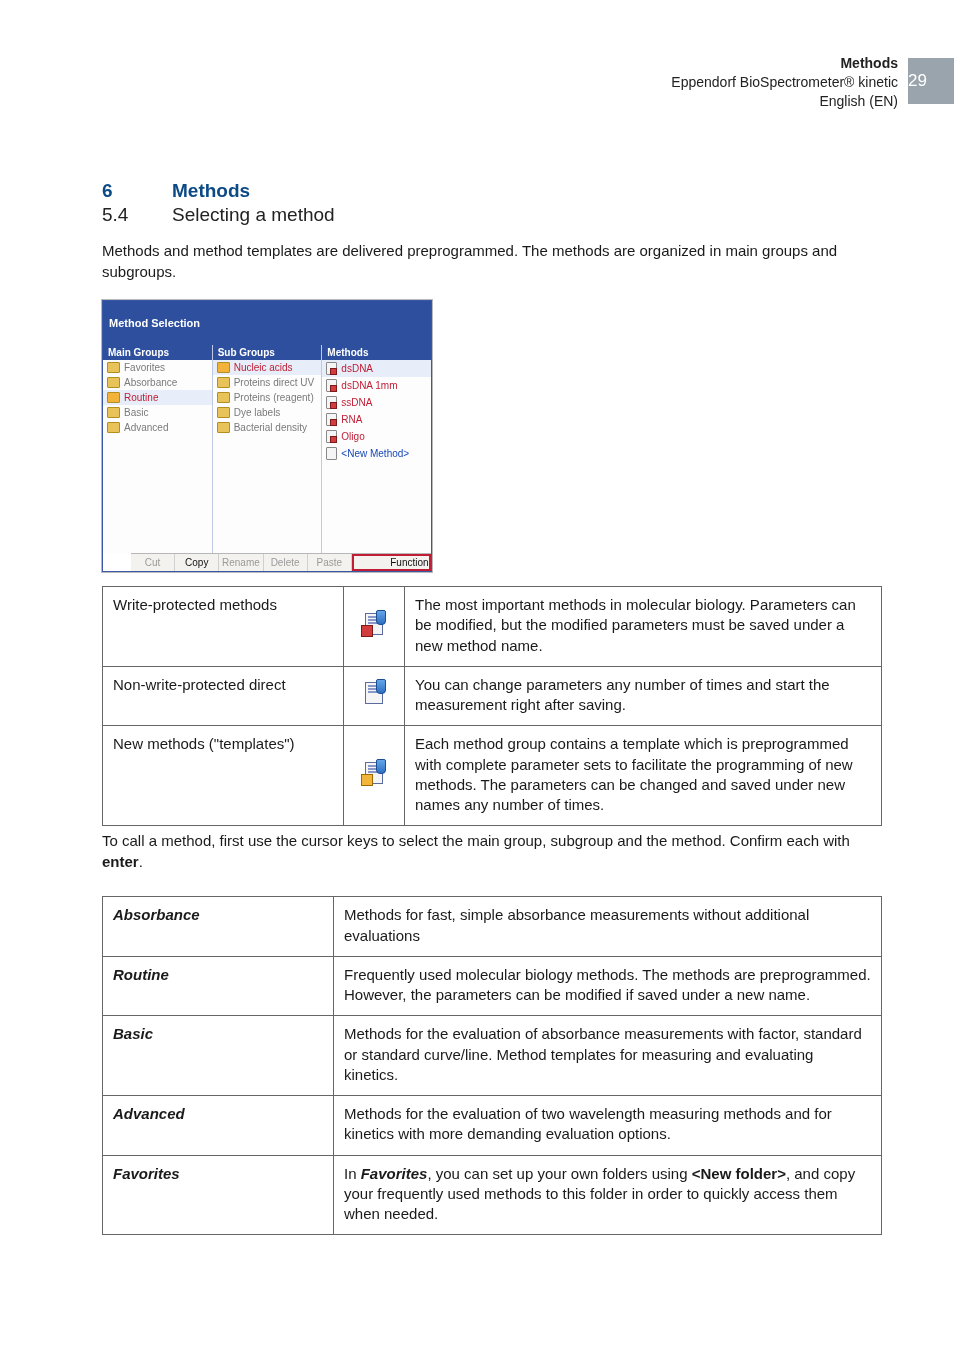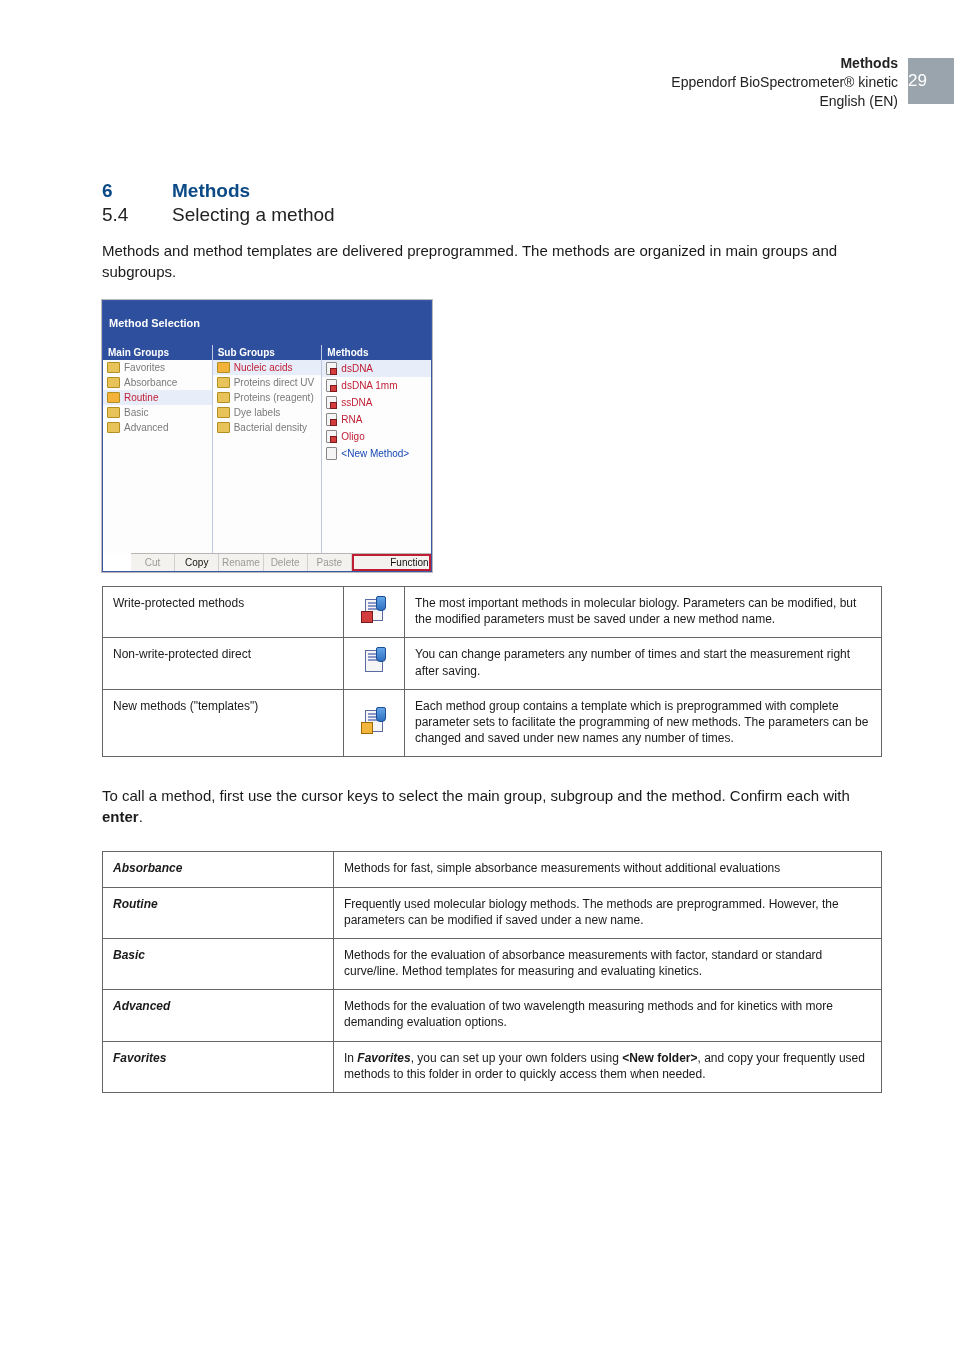--- a/index.html
+++ b/index.html
@@ -166,22 +166,22 @@
     box-shadow: inset 0 0 0 2px #c01d34;
     color: #111;
     padding-left: 36px;
   }
   .device-shot .btn-row .btncell:last-child { border-right: none; }
 
   
   table.doc {
     width: 100%;
     border-collapse: collapse;
-    font-size: 12px;
-    margin-bottom: 28px;
+    font-size: 15px;
+    margin-bottom: 4px;
   }
   table.doc td, table.doc th {
     border: 1px solid #666;
     padding: 8px 10px 10px 10px;
     vertical-align: top;
     text-align: left;
     font-weight: 400;
     line-height: 1.35;
   }
   table.doc td.icon-cell {

